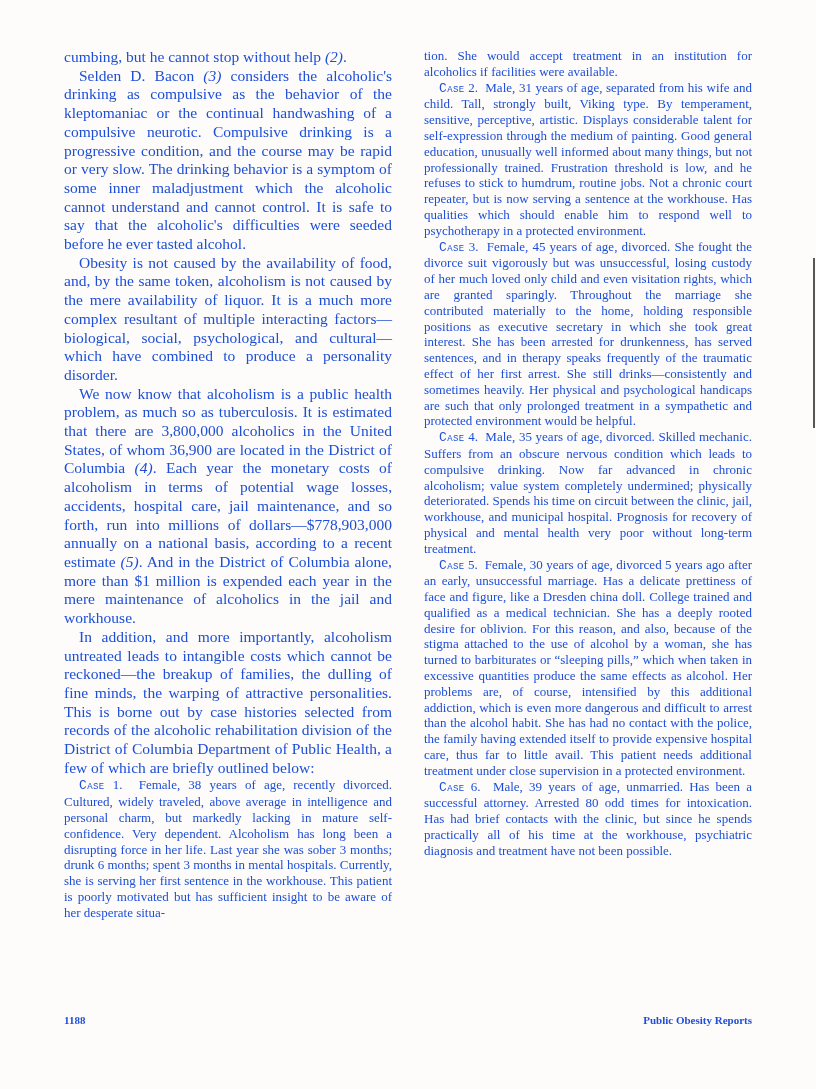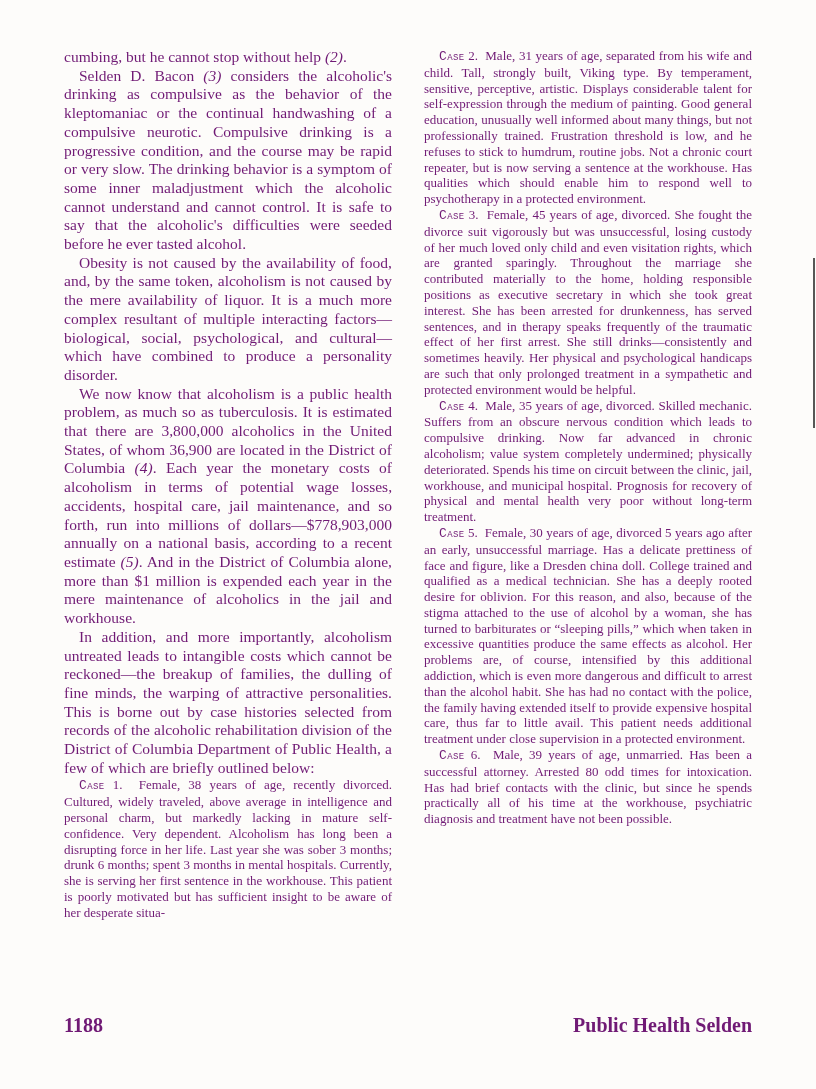--- a/index.html
+++ b/index.html
@@ -6,21 +6,21 @@
     margin: 0;
     padding: 0;
     background: #e8e8e6;
   }
   .page {
     position: relative;
     width: 816px;
     height: 1089px;
     margin: 0 auto;
     background: #fdfcfa;
-    color: #701a75;
+    color: #1d4ed8;
     font-family: "Liberation Serif", serif;
     overflow: hidden;
   }
   .columns {
     position: absolute;
     top: 48px;
     left: 64px;
     width: 688px;
     display: flex;
     gap: 32px;
@@ -49,21 +49,21 @@
   .case-gap { white-space: pre; }
   .footer {
     position: absolute;
     top: 1014px;
     left: 64px;
     width: 688px;
     display: flex;
     justify-content: space-between;
     align-items: baseline;
     font-weight: bold;
-    font-size: 20px;
+    font-size: 11px;
   }
   .scan-line {
     position: absolute;
     right: 1px;
     top: 258px;
     width: 2px;
     height: 170px;
     background: #3a3a38;
     opacity: 0.85;
   }
@@ -76,28 +76,29 @@
   <div class="columns">
     <div class="column" id="col-left">
         <p class="para body"><span>cumbing, but he cannot stop without help </span><span class="it">(2)</span><span>.</span></p>
         <p class="para body indent"><span>Selden D. Bacon </span><span class="it">(3)</span><span> considers the alcoholic's drinking as compulsive as the behavior of the kleptomaniac or the continual handwashing of a compulsive neurotic. Compulsive drinking is a progressive condition, and the course may be rapid or very slow. The drinking behavior is a symptom of some inner maladjustment which the alcoholic cannot understand and cannot control. It is safe to say that the alcoholic's difficulties were seeded before he ever tasted alcohol.</span></p>
         <p class="para body indent"><span>Obesity is not caused by the availability of food, and, by the same token, alcoholism is not caused by the mere availability of liquor. It is a much more complex resultant of multiple interacting factors—biological, social, psychological, and cultural—which have combined to produce a personality disorder.</span></p>
         <p class="para body indent"><span>We now know that alcoholism is a public health problem, as much so as tuberculosis. It is estimated that there are 3,800,000 alcoholics in the United States, of whom 36,900 are located in the District of Columbia </span><span class="it">(4)</span><span>. Each year the monetary costs of alcoholism in terms of potential wage losses, accidents, hospital care, jail maintenance, and so forth, run into millions of dollars—$778,903,000 annually on a national basis, according to a recent estimate </span><span class="it">(5)</span><span>. And in the District of Columbia alone, more than $1 million is expended each year in the mere maintenance of alcoholics in the jail and workhouse.</span></p>
         <p class="para body indent"><span>In addition, and more importantly, alcoholism untreated leads to intangible costs which cannot be reckoned—the breakup of families, the dulling of fine minds, the warping of attractive personalities. This is borne out by case histories selected from records of the alcoholic rehabilitation division of the District of Columbia Department of Public Health, a few of which are briefly outlined below:</span></p>
         <p class="para small indent"><span class="sc">Case</span><span> 1.</span><span class="case-gap">  </span><span>Female, 38 years of age, recently divorced. Cultured, widely traveled, above average in intelligence and personal charm, but markedly lacking in mature self-confidence. Very dependent. Alcoholism has long been a disrupting force in her life. Last year she was sober 3 months; drunk 6 months; spent 3 months in mental hospitals. Currently, she is serving her first sentence in the workhouse. This patient is poorly motivated but has sufficient insight to be aware of her desperate situa-</span></p>
       </div>
     <div class="column" id="col-right">
+        <p class="para small"><span>tion. She would accept treatment in an institution for alcoholics if facilities were available.</span></p>
         <p class="para small indent"><span class="sc">Case</span><span> 2.</span><span class="case-gap">  </span><span>Male, 31 years of age, separated from his wife and child. Tall, strongly built, Viking type. By temperament, sensitive, perceptive, artistic. Displays considerable talent for self-expression through the medium of painting. Good general education, unusually well informed about many things, but not professionally trained. Frustration threshold is low, and he refuses to stick to humdrum, routine jobs. Not a chronic court repeater, but is now serving a sentence at the workhouse. Has qualities which should enable him to respond well to psychotherapy in a protected environment.</span></p>
         <p class="para small indent"><span class="sc">Case</span><span> 3.</span><span class="case-gap">  </span><span>Female, 45 years of age, divorced. She fought the divorce suit vigorously but was unsuccessful, losing custody of her much loved only child and even visitation rights, which are granted sparingly. Throughout the marriage she contributed materially to the home, holding responsible positions as executive secretary in which she took great interest. She has been arrested for drunkenness, has served sentences, and in therapy speaks frequently of the traumatic effect of her first arrest. She still drinks—consistently and sometimes heavily. Her physical and psychological handicaps are such that only prolonged treatment in a sympathetic and protected environment would be helpful.</span></p>
         <p class="para small indent"><span class="sc">Case</span><span> 4.</span><span class="case-gap">  </span><span>Male, 35 years of age, divorced. Skilled mechanic. Suffers from an obscure nervous condition which leads to compulsive drinking. Now far advanced in chronic alcoholism; value system completely undermined; physically deteriorated. Spends his time on circuit between the clinic, jail, workhouse, and municipal hospital. Prognosis for recovery of physical and mental health very poor without long-term treatment.</span></p>
         <p class="para small indent"><span class="sc">Case</span><span> 5.</span><span class="case-gap">  </span><span>Female, 30 years of age, divorced 5 years ago after an early, unsuccessful marriage. Has a delicate prettiness of face and figure, like a Dresden china doll. College trained and qualified as a medical technician. She has a deeply rooted desire for oblivion. For this reason, and also, because of the stigma attached to the use of alcohol by a woman, she has turned to barbiturates or “sleeping pills,” which when taken in excessive quantities produce the same effects as alcohol. Her problems are, of course, intensified by this additional addiction, which is even more dangerous and difficult to arrest than the alcohol habit. She has had no contact with the police, the family having extended itself to provide expensive hospital care, thus far to little avail. This patient needs additional treatment under close supervision in a protected environment.</span></p>
         <p class="para small indent"><span class="sc">Case</span><span> 6.</span><span class="case-gap">  </span><span>Male, 39 years of age, unmarried. Has been a successful attorney. Arrested 80 odd times for intoxication. Has had brief contacts with the clinic, but since he spends practically all of his time at the workhouse, psychiatric diagnosis and treatment have not been possible.</span></p>
       </div>
   </div>
 
   <div class="footer">
     <span>1188</span>
-    <span>Public Health Selden</span>
+    <span>Public Obesity Reports</span>
   </div>
 
   <div class="scan-line"></div>
 
 </div>
 
 </body></html>

